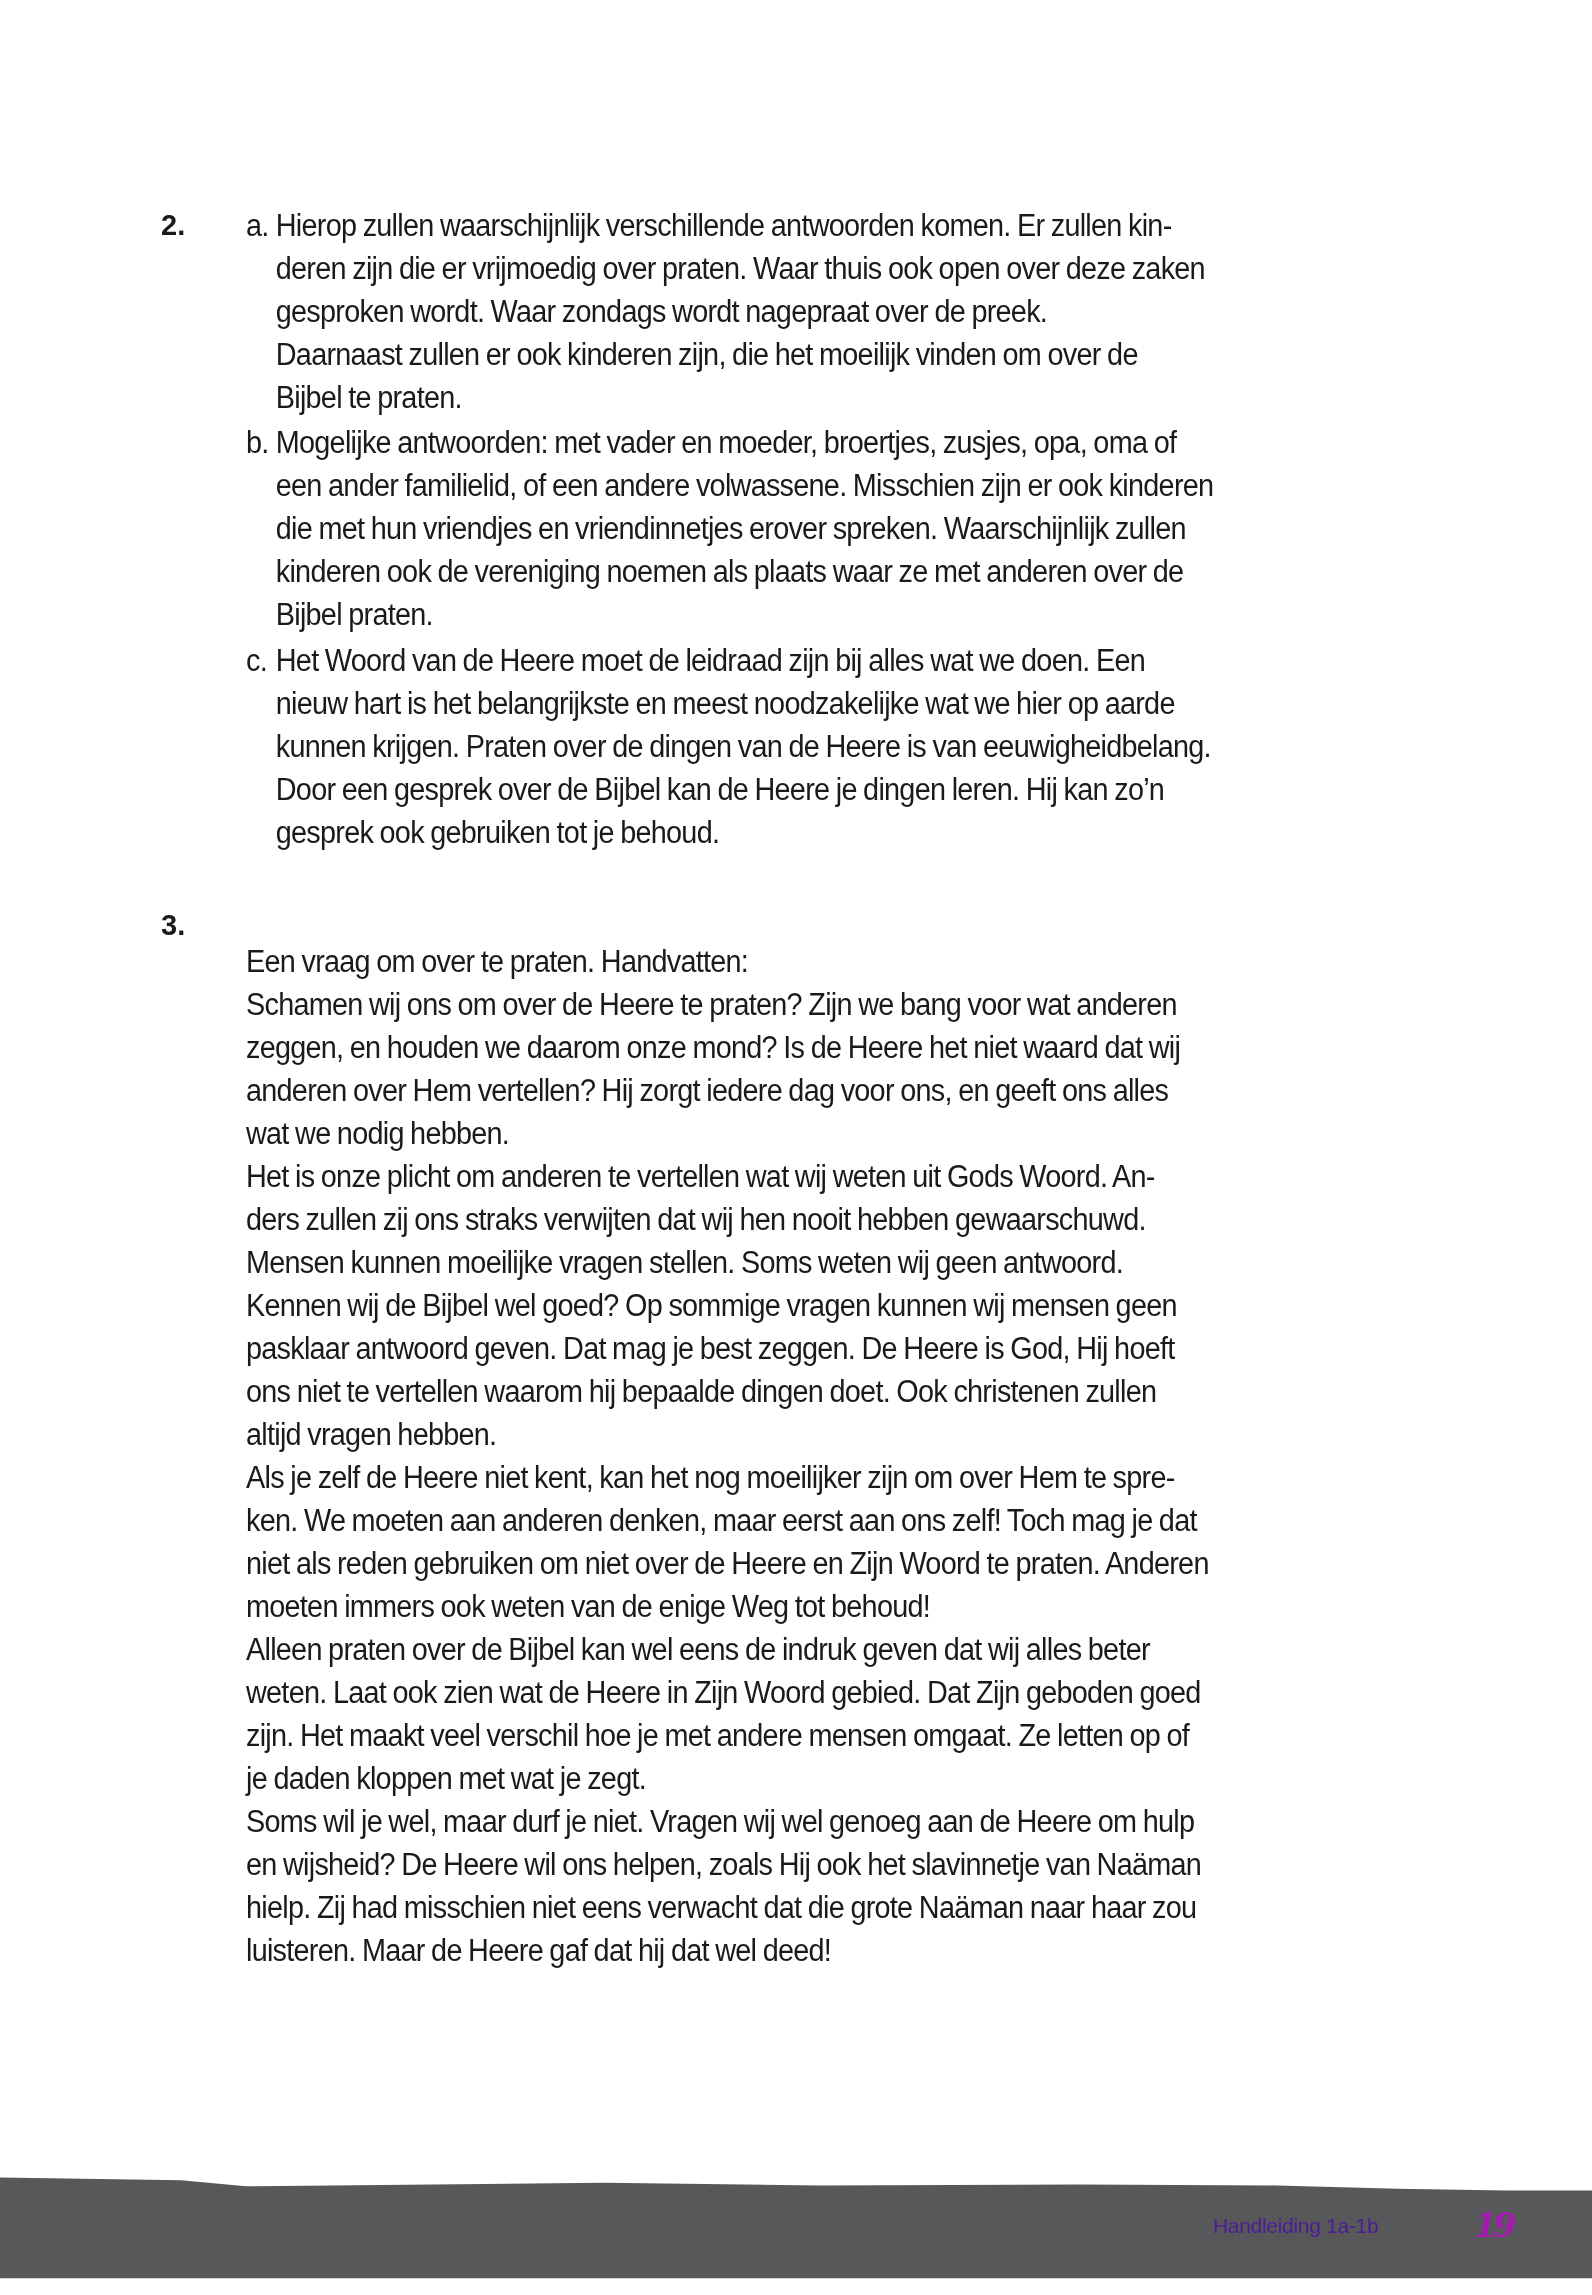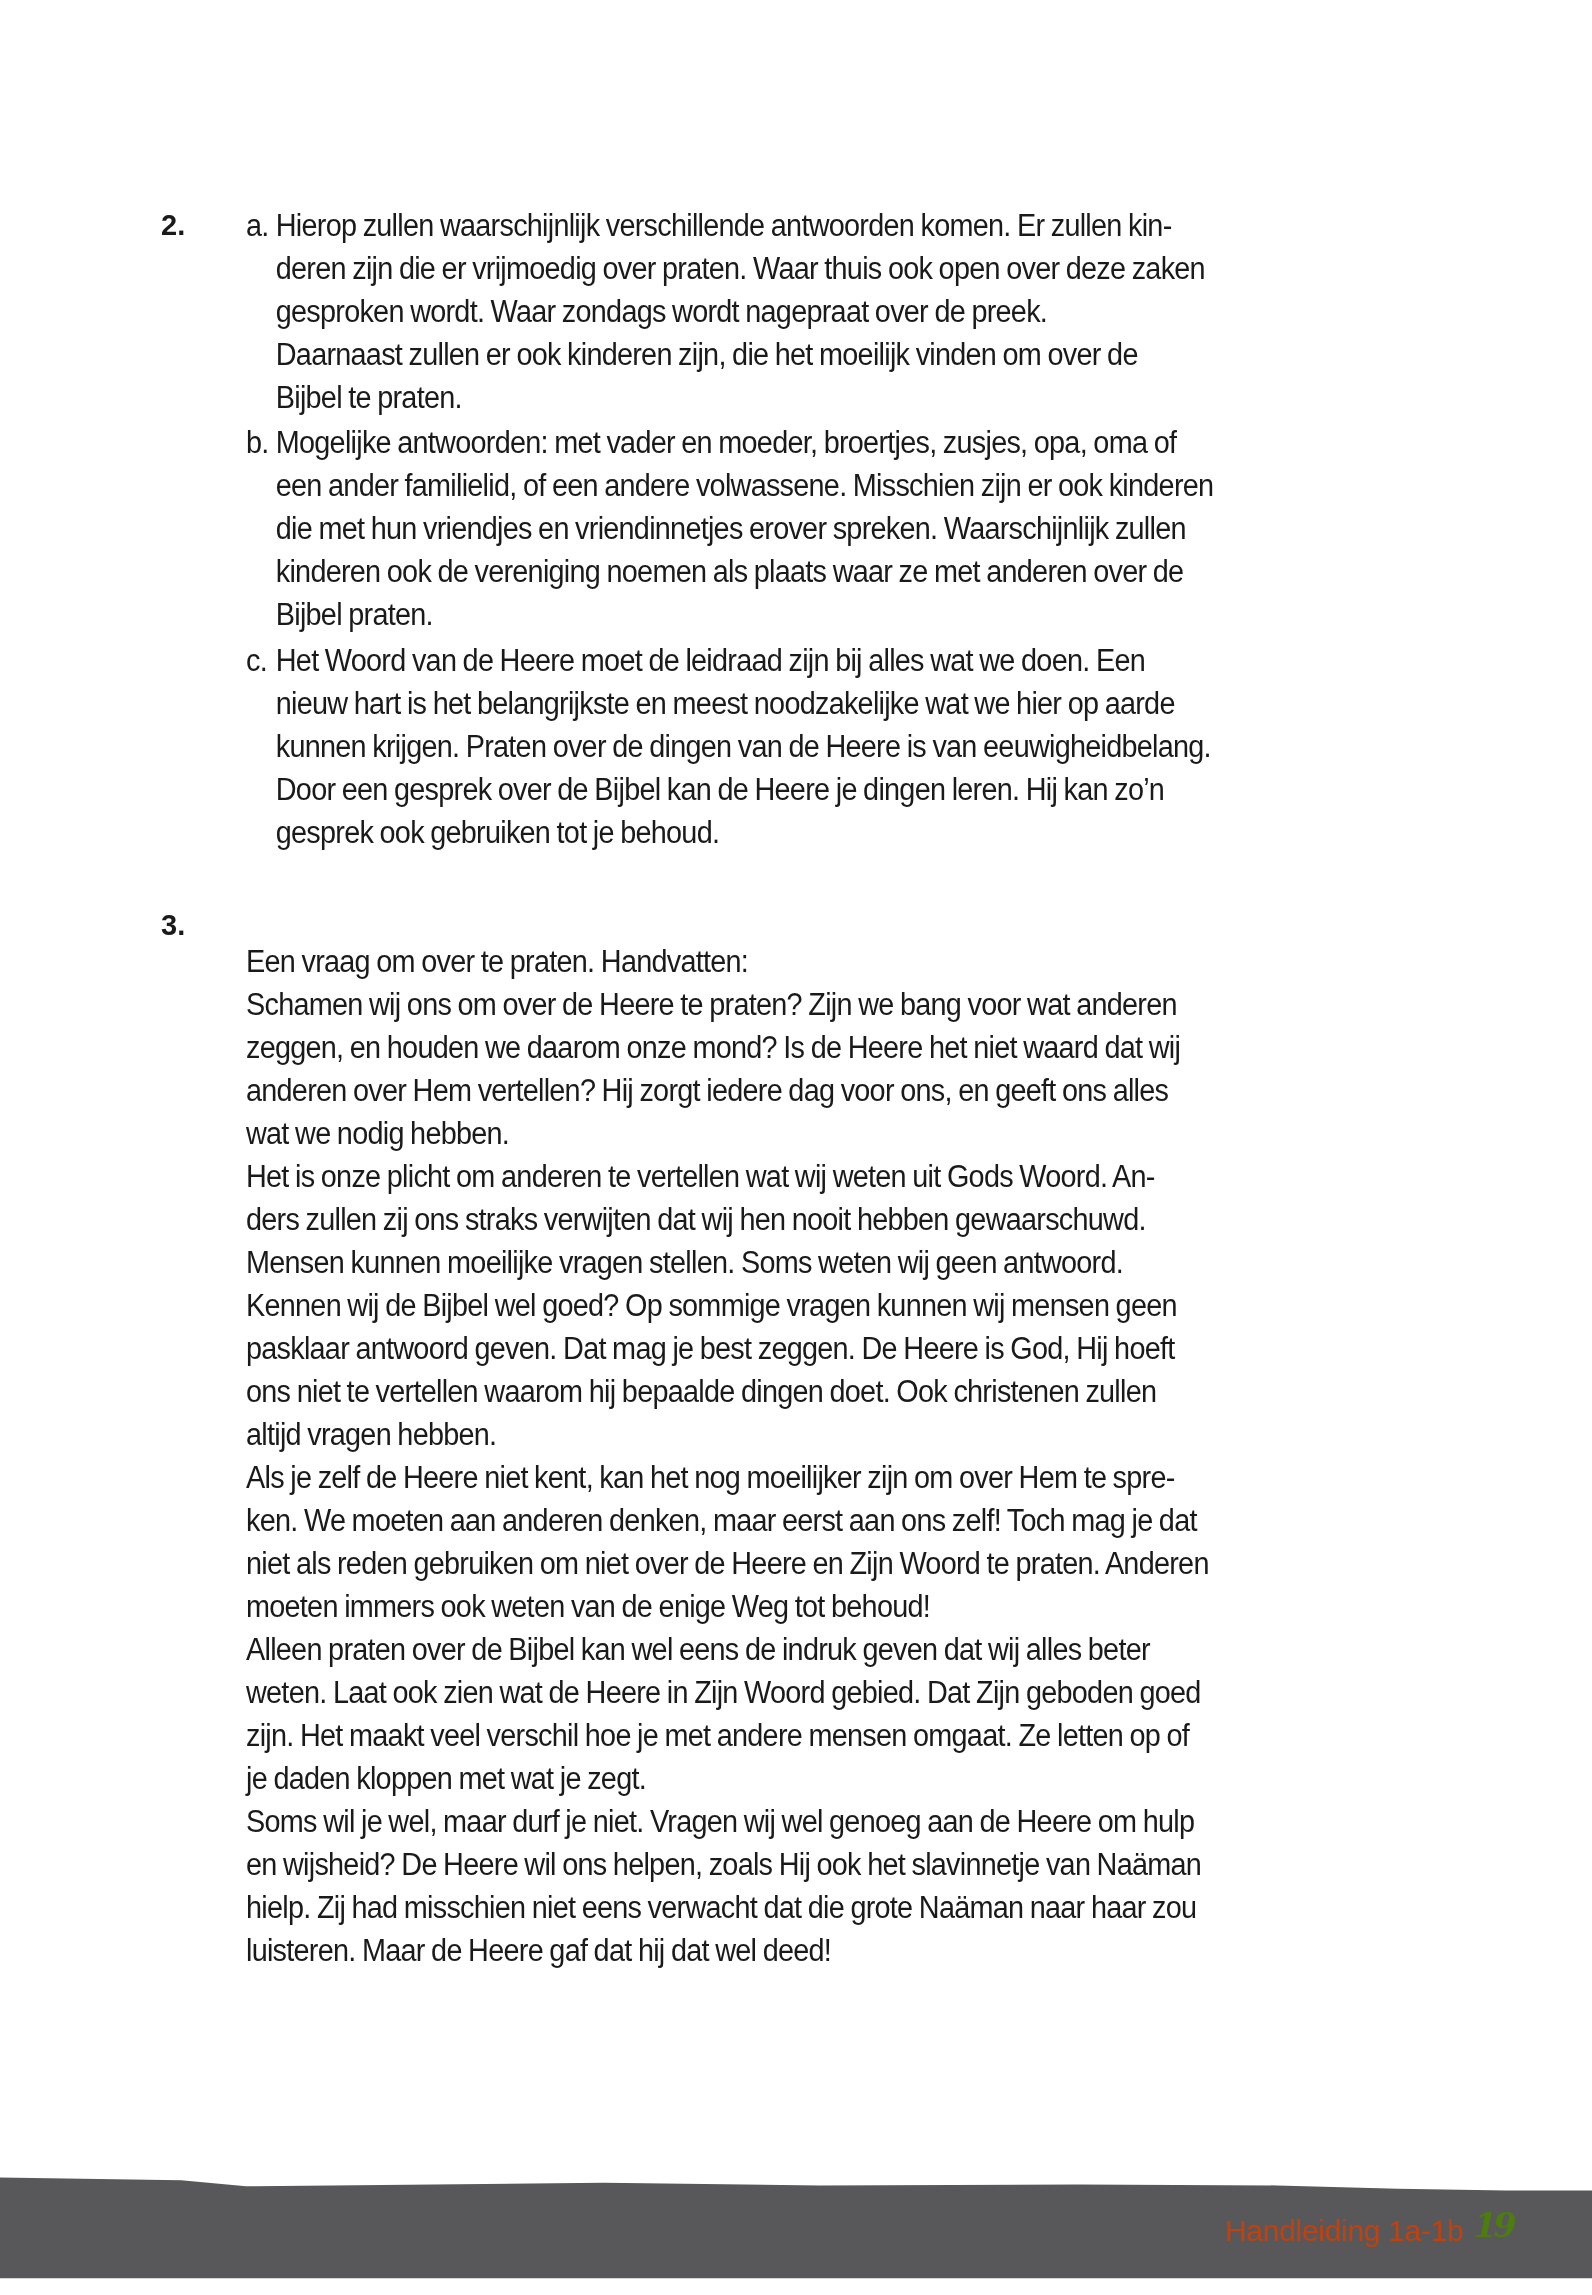--- a/index.html
+++ b/index.html
@@ -8,23 +8,23 @@
   .page { position:absolute; left:0; top:0; width:1592px; height:2295px; }
   .item { position:absolute; left:0; width:1592px; }
   .num { position:absolute; left:161px; font-weight:bold; font-size:29px; line-height:43px; }
   .sub { position:absolute; left:246px; width:1208px; }
   .sub-row { position:relative; font-size:31px; line-height:43px; letter-spacing:-0.8px;
              word-spacing:-0.9px; transform:scaleX(0.93); transform-origin:left top; white-space:nowrap; }
   .label { position:absolute; left:0; top:0; }
   .line { display:block; padding-left:32px; }
   .plain .line { padding-left:0; }
   .footer-band { position:absolute; left:0; top:2175px; width:1592px; height:104px; }
-  .footer-text { position:absolute; left:1213px; top:2214px; color:#c2410c; font-size:30px;
-                 letter-spacing:-0.3px;margin-left:12px; }
-  .page-num { position:absolute; left:1474px; top:2206px; color:#4d7c0f; font-size:33px;
+  .footer-text { position:absolute; left:1213px; top:2214px; color:#4c1d95; font-size:21px;
+                 letter-spacing:-0.3px; }
+  .page-num { position:absolute; left:1474px; top:2206px; color:#a21caf; font-size:33px;
               font-weight:bold; font-family:"DejaVu Serif", serif; font-style:italic; letter-spacing:-3.5px; }
 </style>
 </head>
 <body>
 
 <div class="page">
 
   <div class="item" style="top:204px;">
     <div class="num">2.</div>
 

